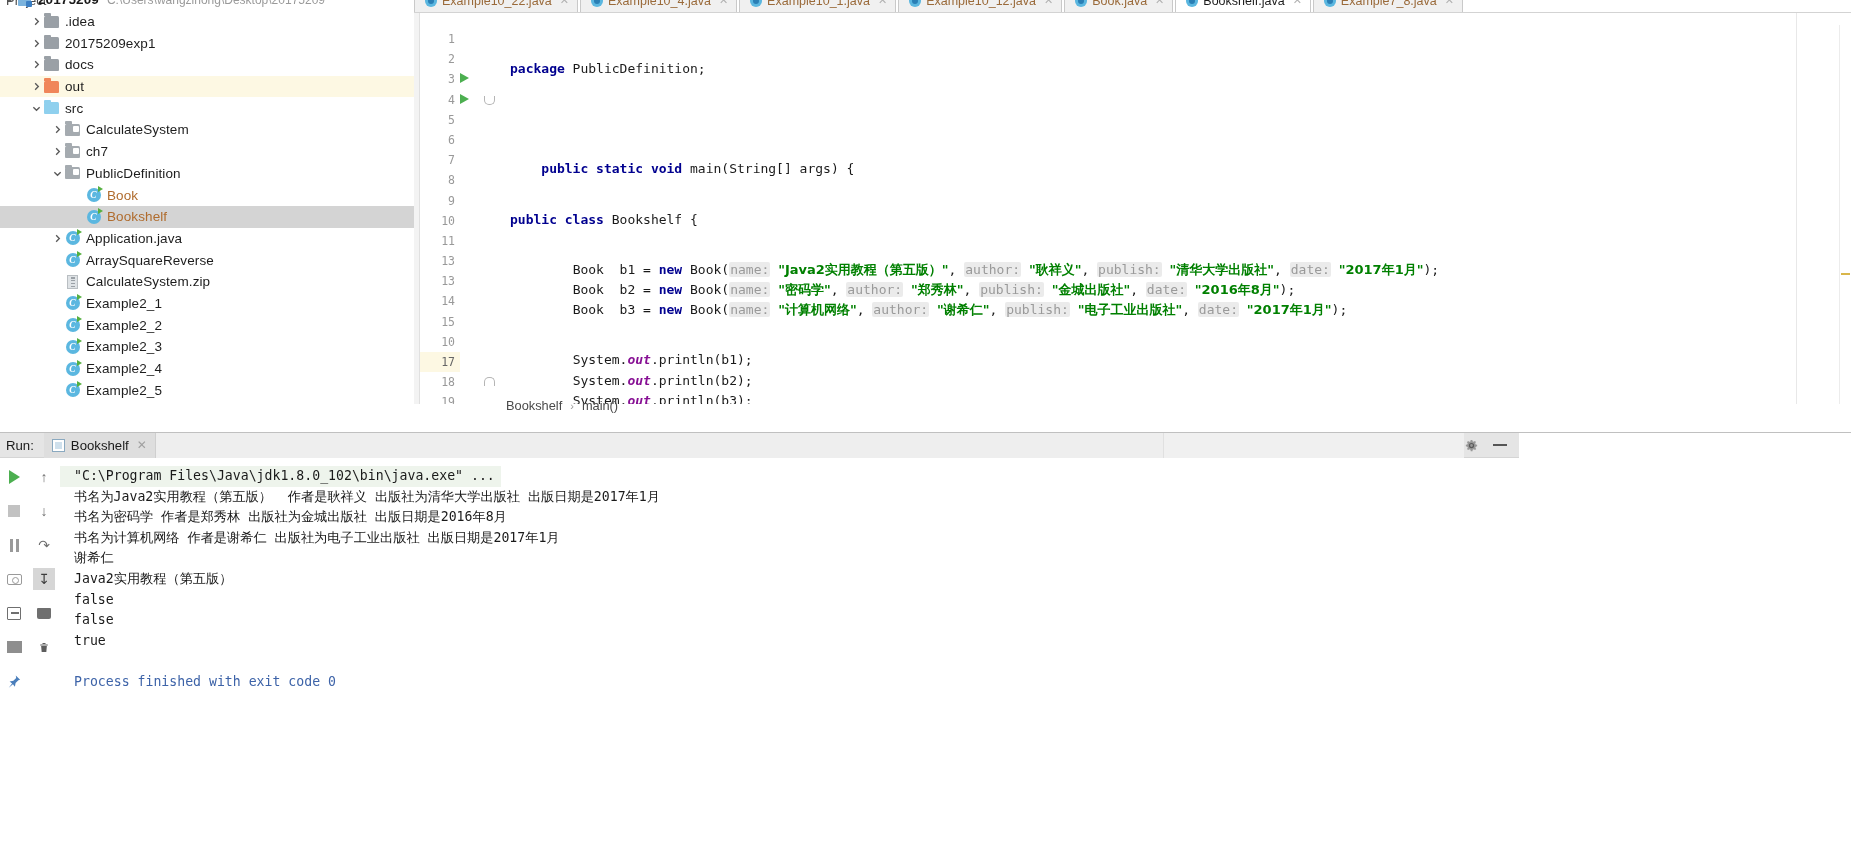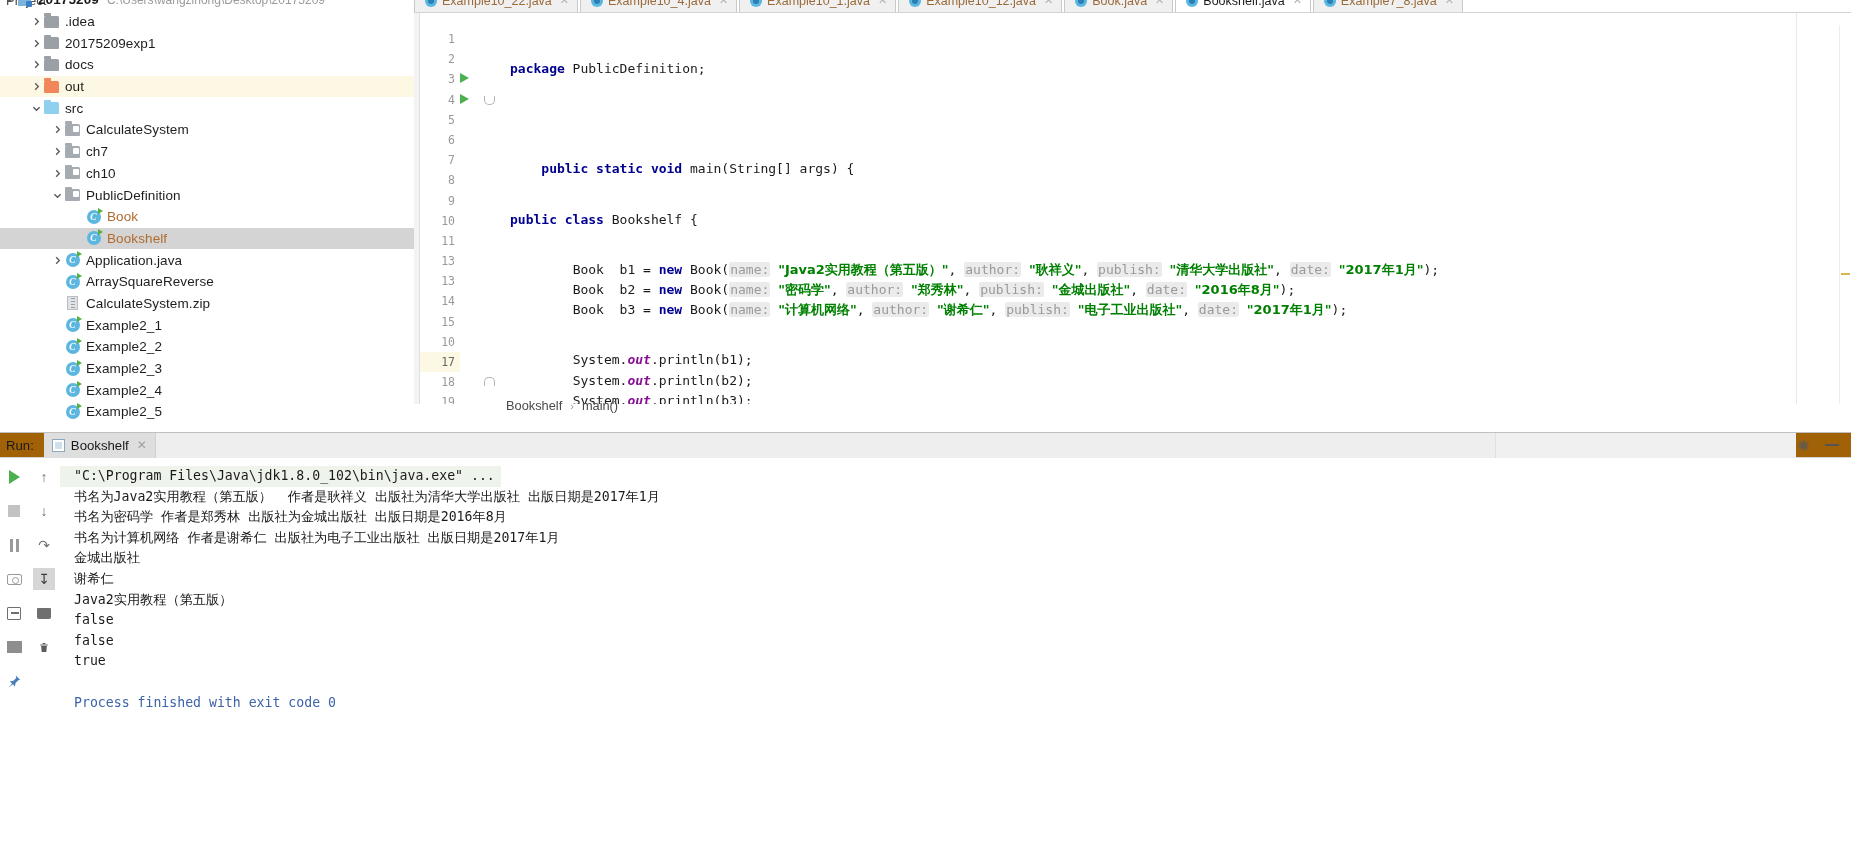--- a/index.html
+++ b/index.html
@@ -218,22 +218,22 @@
   }
   .stripe-mark { position: absolute; right: 1px; width: 9px; height: 2px; }
 
   
   .run-panel {
     position: absolute; left: 0; top: 432px; width: 1851px; height: 412px;
     background: #ffffff;
     border-top: 1px solid #c0c0c0;
   }
   .run-header {
-    position: absolute; left: 0; top: 0; width: 1851px; height: 25px;
-    background: #a16207;
+    position: absolute; left: 0; top: 0; width: 1519px; height: 25px;
+    background: #e5e5e5;
     display: flex; align-items: center;
     border-bottom: 1px solid #d5d5d5;
   }
   .run-label {
     font-size: 13.2px; color: #1a1a1a; padding: 0 10px 0 6px;
   }
   .run-tab {
     height: 25px; display: flex; align-items: center; gap: 6px;
     padding: 0 8px; background: #dedede;
     border-right: 1px solid #cfcfcf;
@@ -413,32 +413,20 @@
             <span style="display:inline-block;width:50px"></span>
             <span class="tree-arrow">
               <svg viewBox="0 0 10 10" width="9" height="9" fill="none" stroke="#5a5a5a" stroke-width="1.5">
                 <path d="M3.5 1.5L7 5 3.5 8.5"></path>
               </svg>
             </span>
             <span class="tree-icon">
               <span class="ico-folder f-pkg"></span>
             </span>
             <span class="tree-label">ch7</span>
-          </div>
-          <div class="tree-row">
-            <span style="display:inline-block;width:50px"></span>
-            <span class="tree-arrow">
-              <svg viewBox="0 0 10 10" width="9" height="9" fill="none" stroke="#5a5a5a" stroke-width="1.5">
-                <path d="M3.5 1.5L7 5 3.5 8.5"></path>
-              </svg>
-            </span>
-            <span class="tree-icon">
-              <span class="ico-folder f-pkg"></span>
-            </span>
-            <span class="tree-label">ch10</span>
           </div>
           <div class="tree-row">
             <span style="display:inline-block;width:50px"></span>
             <span class="tree-arrow">
               <svg viewBox="0 0 10 10" width="9" height="9" fill="none" stroke="#5a5a5a" stroke-width="1.5">
                 <path d="M1.5 3.5L5 7 8.5 3.5"></path>
               </svg>
             </span>
             <span class="tree-icon">
               <span class="ico-folder f-pkg"></span>
@@ -724,21 +712,20 @@
             <path d="M3 4h10v1.2H3zM6 2h4v1.3H6zM4.2 6h7.6l-.7 8H4.9z"></path>
           </svg>
       </span>
     </div>
 
     <div class="console" id="console-root">
         <div><div class="con-line cmd">"C:\Program Files\Java\jdk1.8.0_102\bin\java.exe" ...</div></div>
         <div class="con-line">书名为Java2实用教程（第五版）  作者是耿祥义 出版社为清华大学出版社 出版日期是2017年1月</div>
         <div class="con-line">书名为密码学 作者是郑秀林 出版社为金城出版社 出版日期是2016年8月</div>
         <div class="con-line">书名为计算机网络 作者是谢希仁 出版社为电子工业出版社 出版日期是2017年1月</div>
-        <div class="con-line">金城出版社</div>
         <div class="con-line">谢希仁</div>
         <div class="con-line">Java2实用教程（第五版）</div>
         <div class="con-line">false</div>
         <div class="con-line">false</div>
         <div class="con-line">true</div>
         <div class="con-line blank"></div>
         <div class="con-line proc">Process finished with exit code 0</div>
       </div>
   </div>
 </div>

